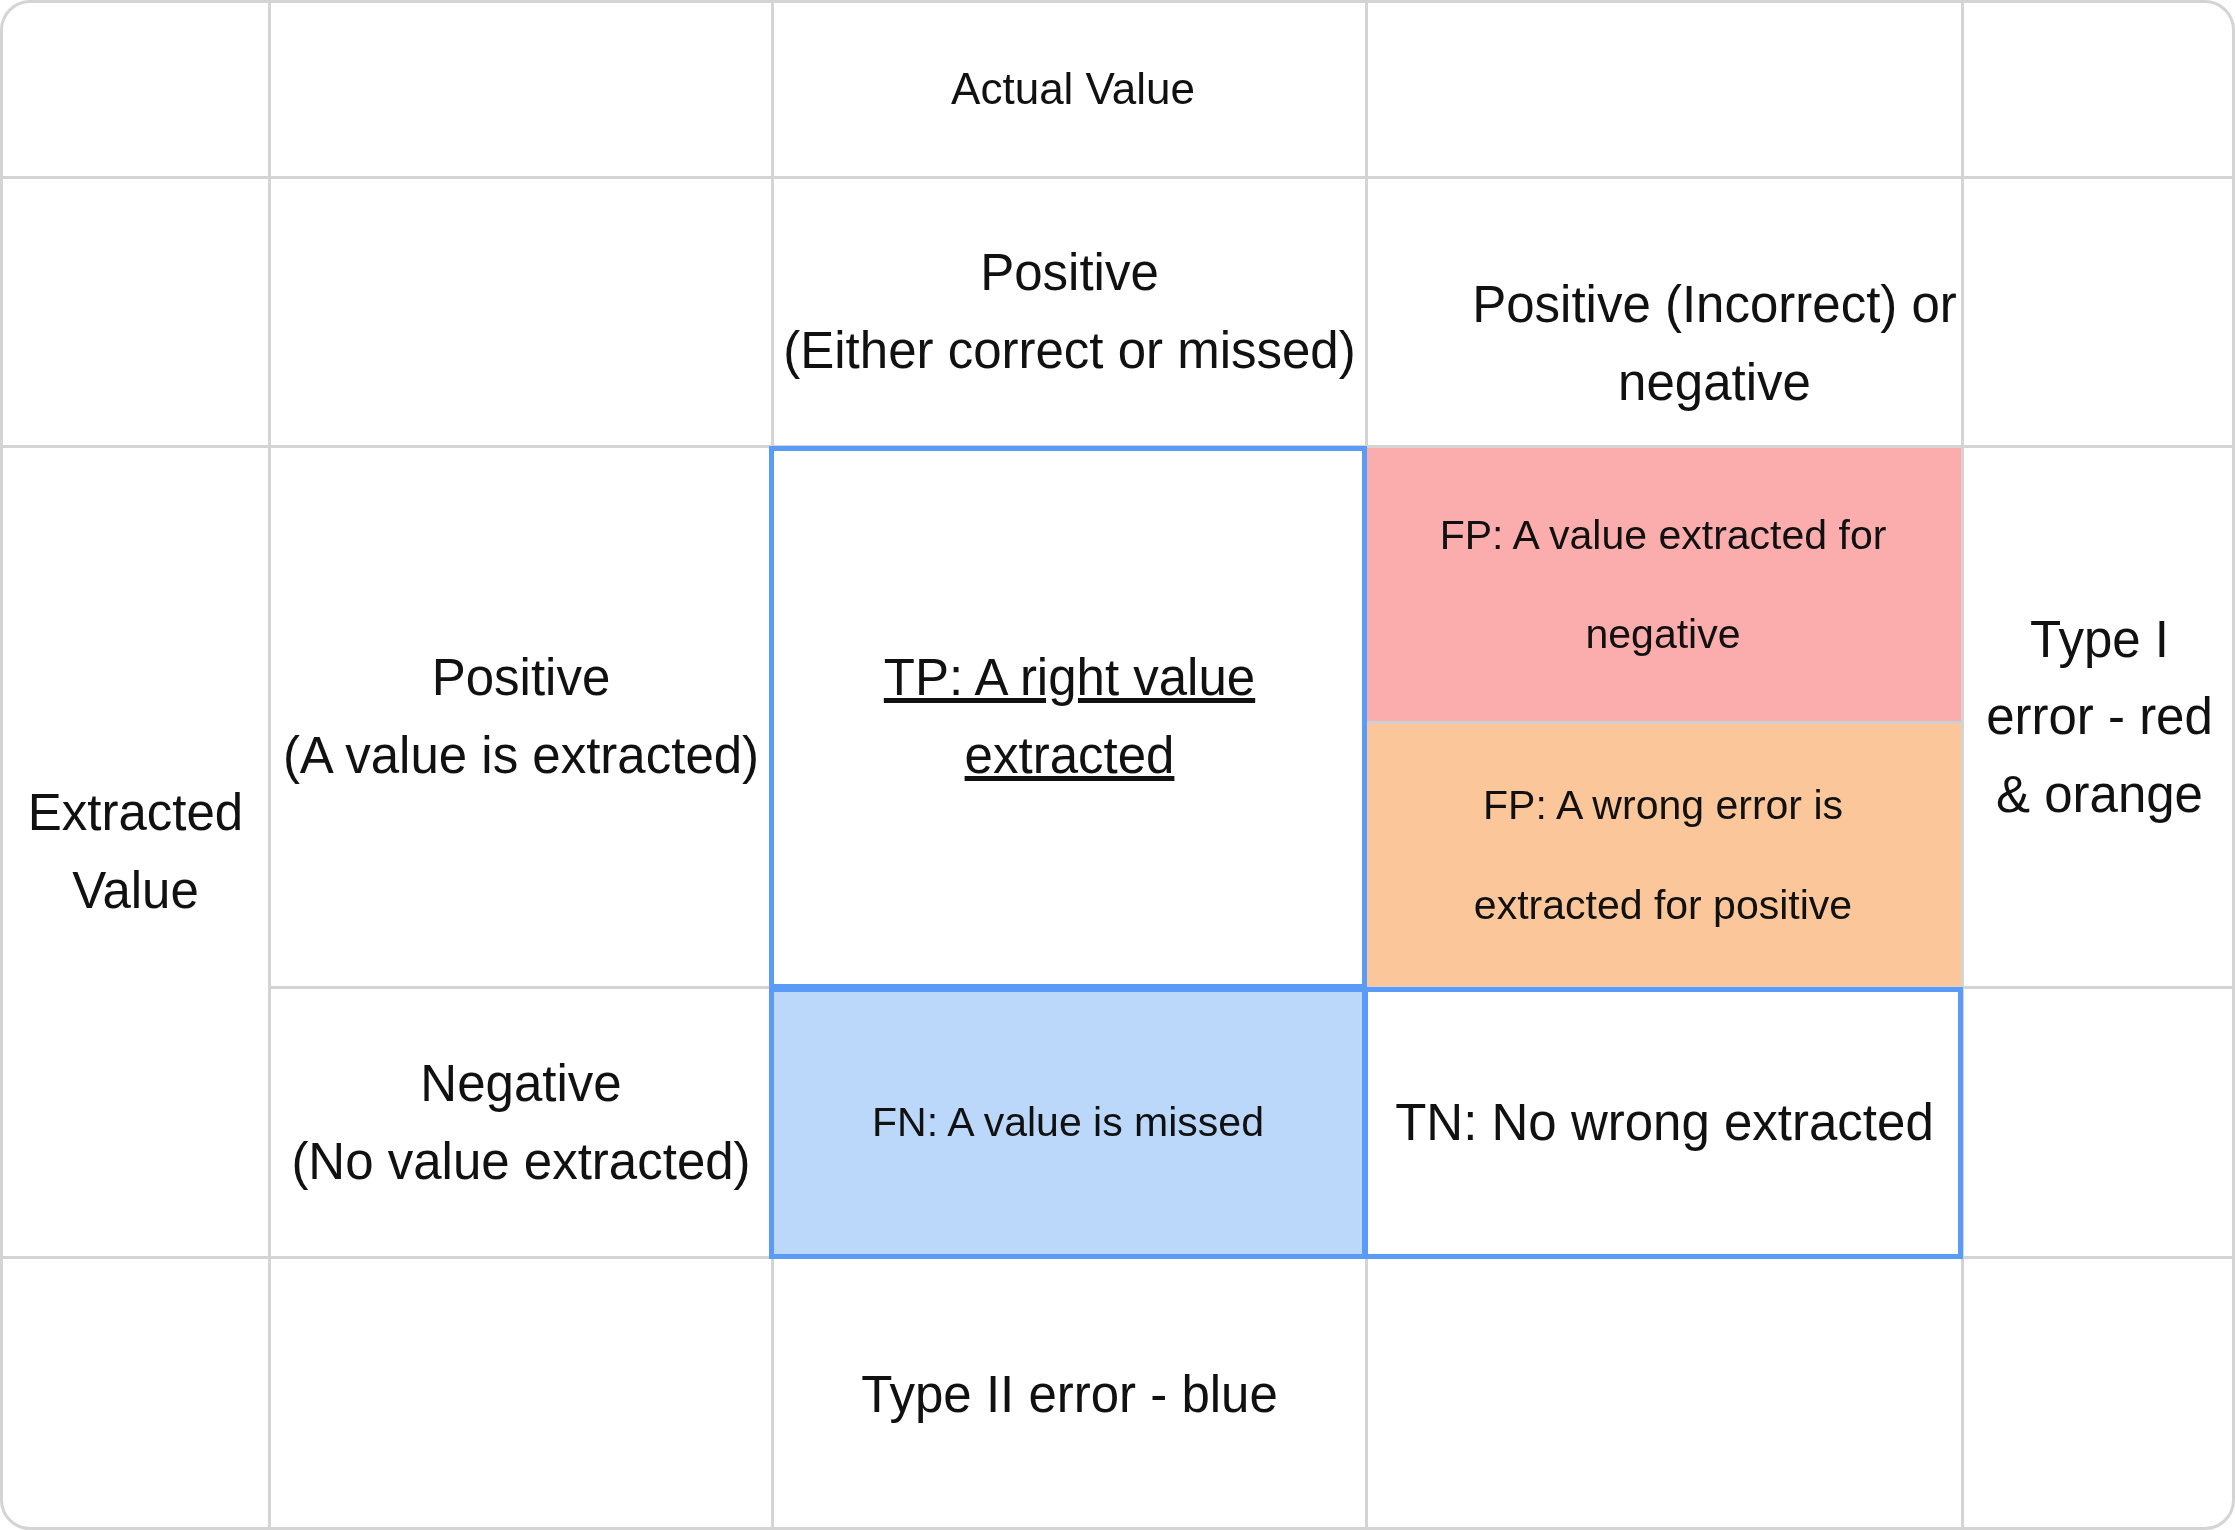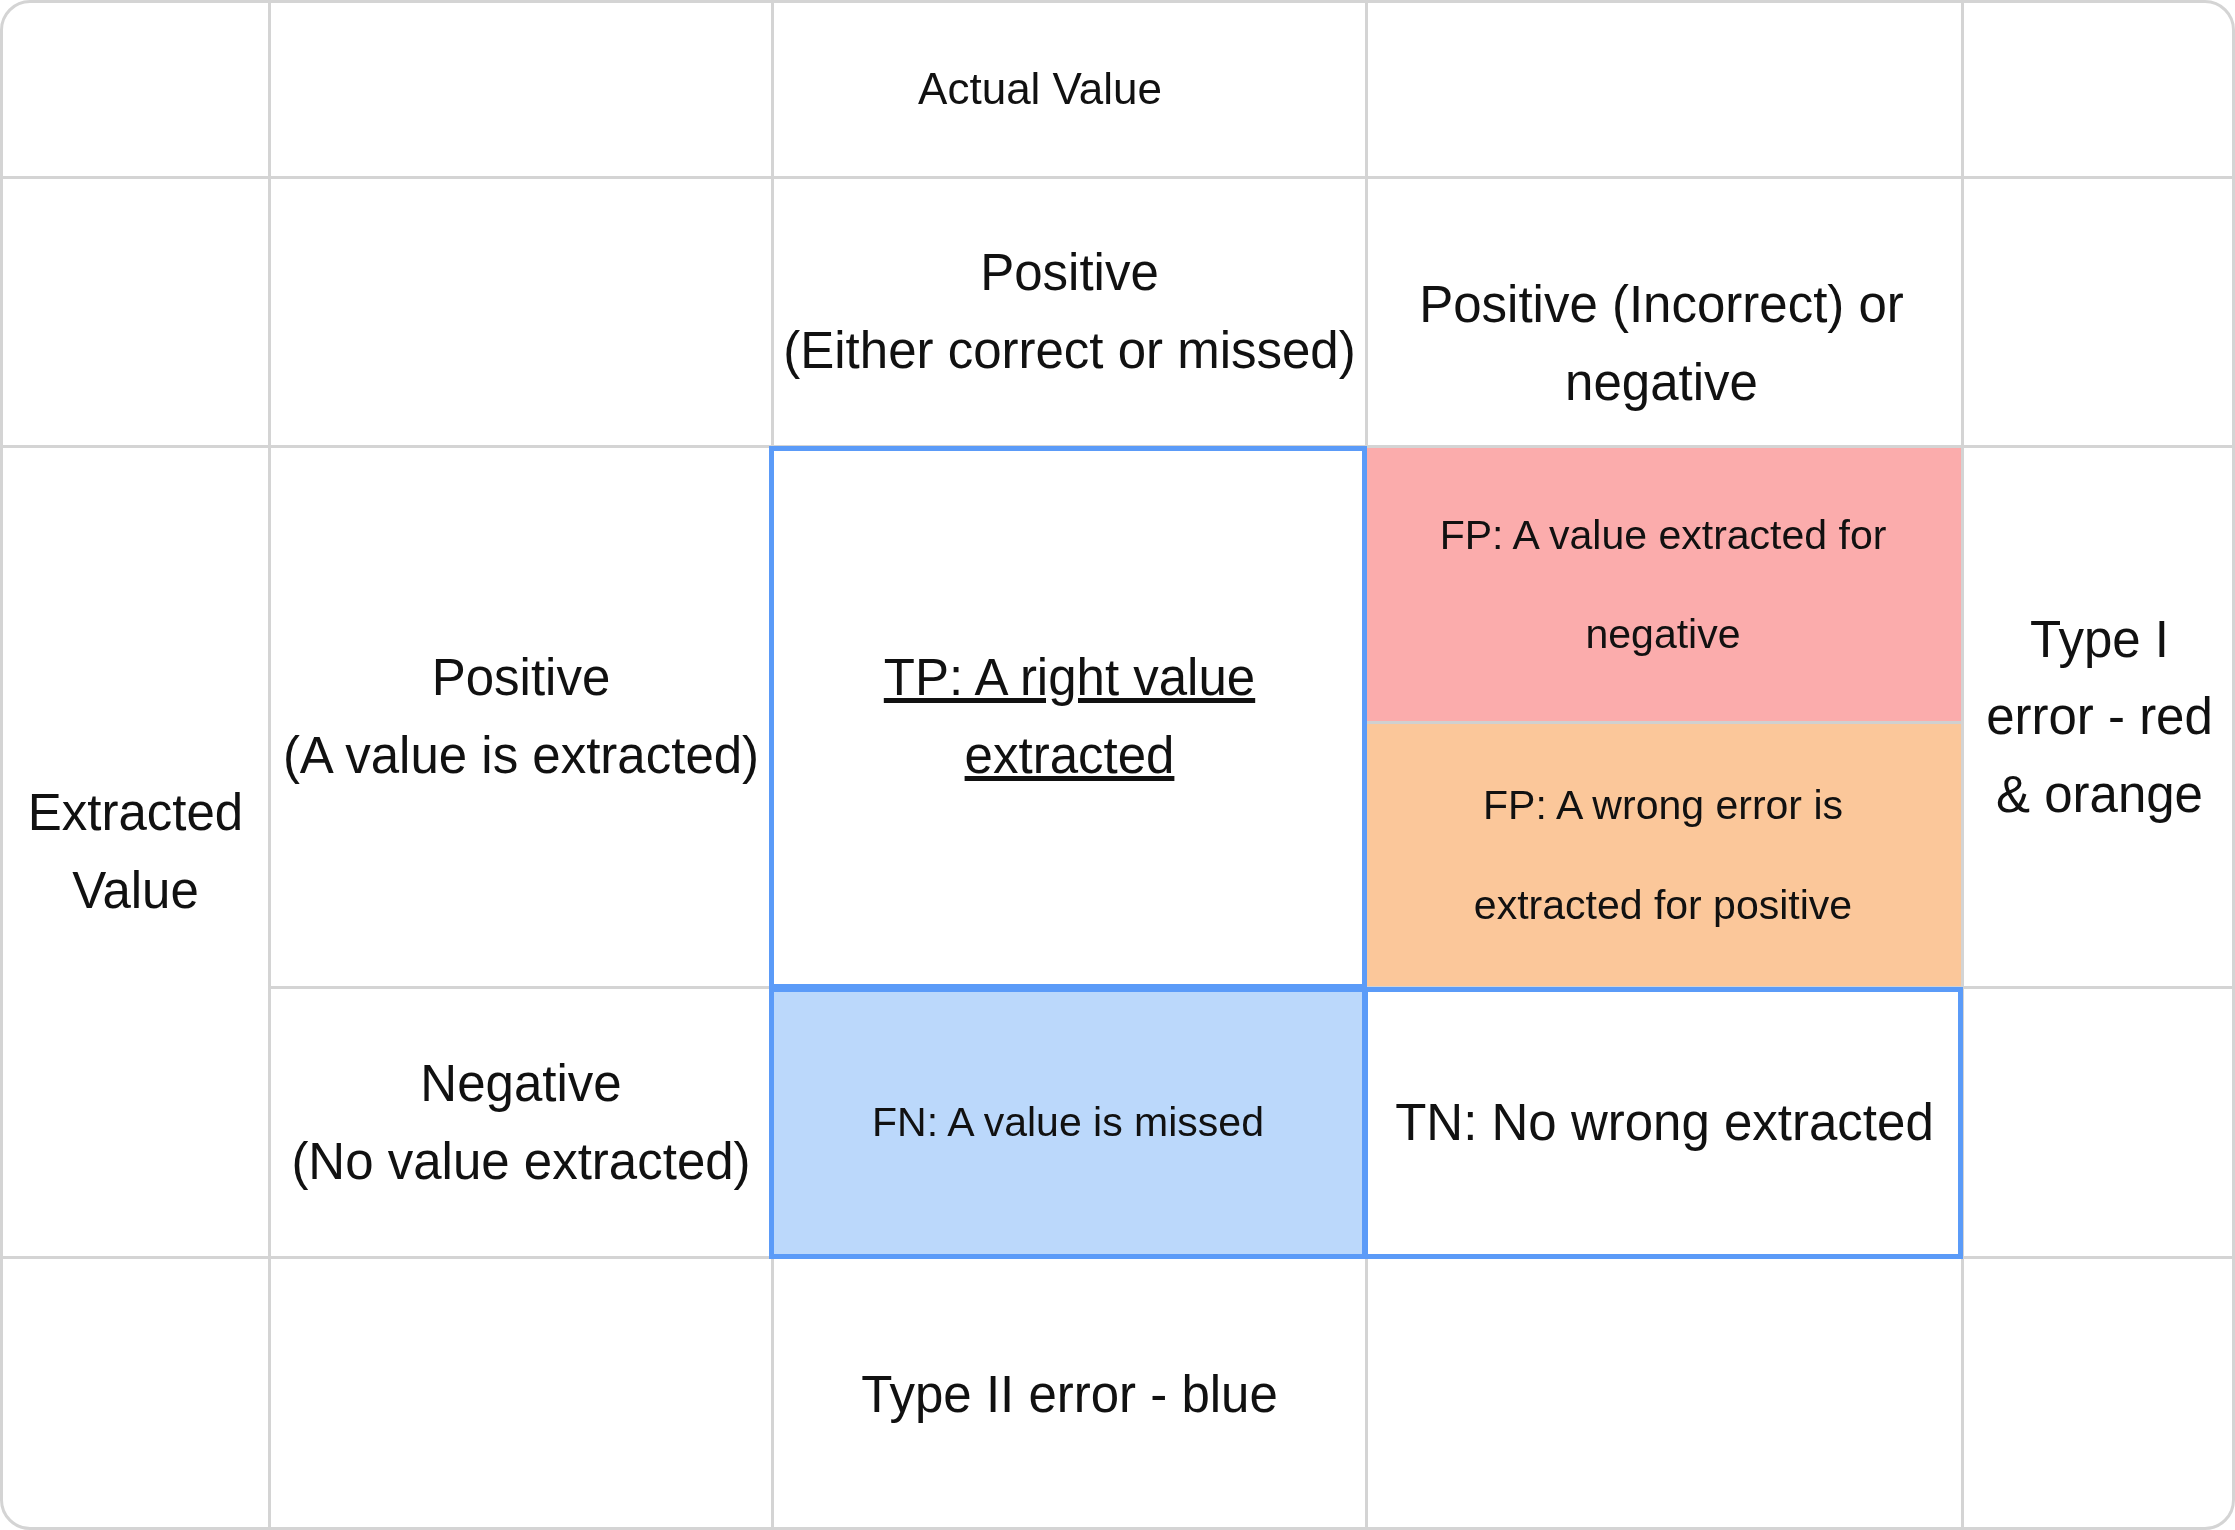--- a/index.html
+++ b/index.html
@@ -106,30 +106,30 @@
   </div>
 
   <div class="fill fill-blue" style="left:768px; top:986px; width:594px; height:267px;">
     <span class="ln">FN: A value is missed</span>
   </div>
 
   <div class="blue-box" style="left:766px; top:443px; width:598px; height:543px;"></div>
   <div class="blue-box" style="left:766px; top:984px; width:598px; height:272px;"></div>
   <div class="blue-box" style="left:1360px; top:984px; width:600px; height:272px;"></div>
 
-  <div class="cell" style="left:251px; top:0px; width:1572px; height:173px; font-size:44px;">
+  <div class="cell" style="left:284px; top:0px; width:1572px; height:173px; font-size:44px;">
     <span class="ln">Actual Value</span>
   </div>
 
   <div class="cell" style="left:771px; top:176px; width:591px; height:266px;">
     <span class="ln">Positive</span>
     <span class="ln">(Either correct or missed)</span>
   </div>
 
-  <div class="cell" style="left:1362px; top:176px; width:593px; height:330px;">
+  <div class="cell" style="left:1415px; top:176px; width:593px; height:330px;">
     <span class="ln">Positive (Incorrect) or</span>
     <span class="ln">negative</span>
   </div>
 
   <div class="cell" style="left:0px; top:445px; width:265px; height:808px;">
     <span class="ln">Extracted</span>
     <span class="ln">Value</span>
   </div>
 
   <div class="cell" style="left:268px; top:445px; width:500px; height:538px;">

